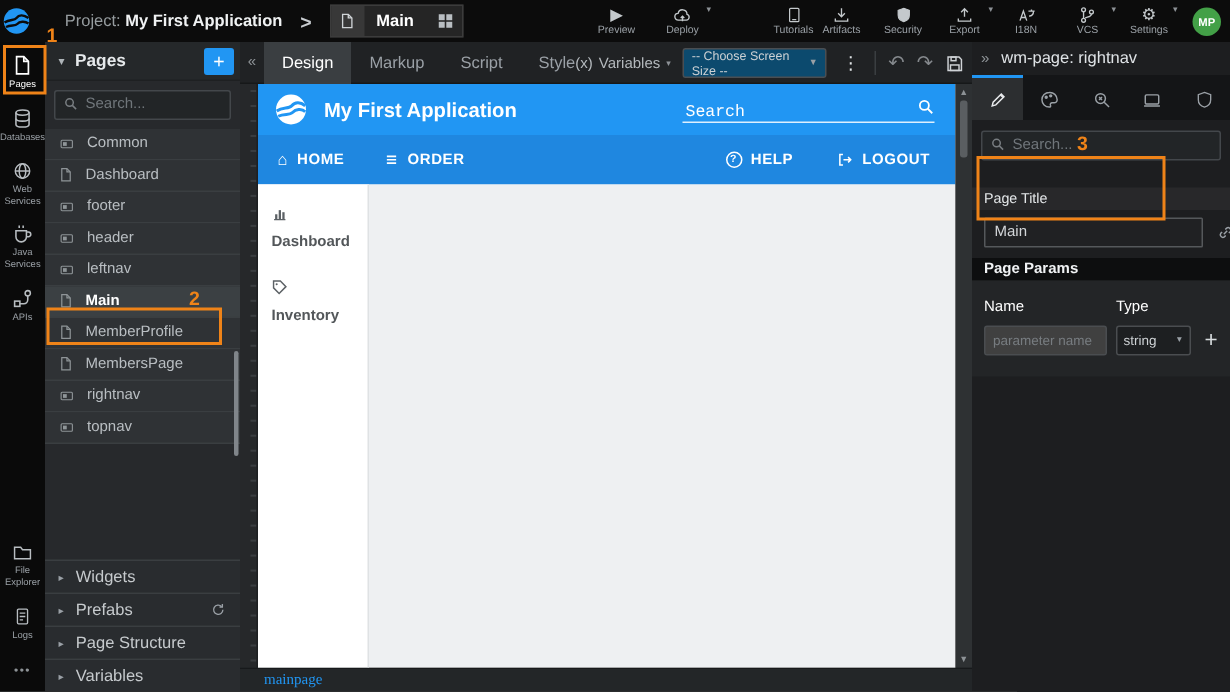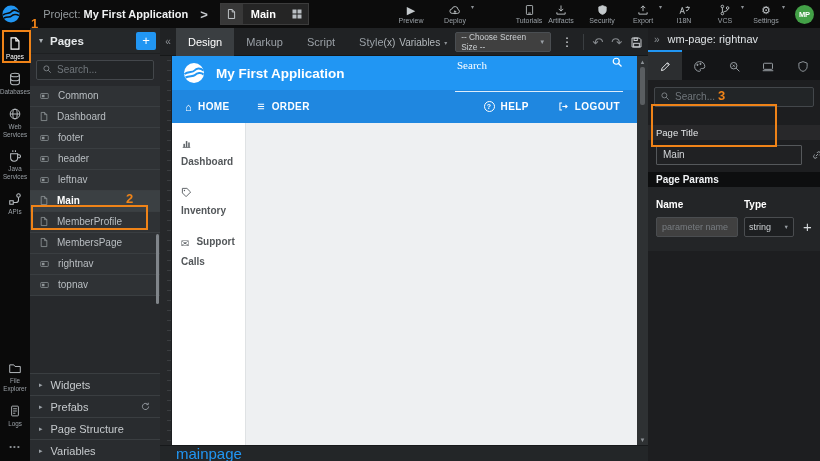--- a/index.html
+++ b/index.html
@@ -56,70 +56,70 @@
 
   
   .center { position:absolute; top:28px; left:160px; width:488px; bottom:0; display:flex; flex-direction:column; background:#292b2d; }
   .toolbar { height:28px; flex:none; background:#202224; border-bottom:1px solid #161819; display:flex; align-items:center; position:relative; }
   .collapse-left { width:16px; text-align:center; color:#8d9296; font-size:10px; cursor:pointer; }
   .etab { padding:0 12px; height:28px; line-height:28px; font-size:11px; color:#9aa0a6; cursor:pointer; }
   .etab.active { background:#3a3e41; color:#fff; }
   .tool-right { position:absolute; right:5px; top:0; height:28px; display:flex; align-items:center; gap:8px; }
   .vars { display:flex; align-items:center; gap:4px; font-size:10px; color:#b4b9bd; cursor:pointer; }
   .vars .caret { font-size:6px; color:#8d9296; }
-  .screen-select { width:96px; height:20px; background:#404040; border:1px solid #4a4e52; border-radius:2px; display:flex; align-items:center; justify-content:space-between; padding:0 5px; font-size:8.3px; color:#cdd1d4; cursor:pointer; }
+  .screen-select { width:96px; height:20px; background:#0c4a6e; border:1px solid #4a4e52; border-radius:2px; display:flex; align-items:center; justify-content:space-between; padding:0 5px; font-size:8.3px; color:#cdd1d4; cursor:pointer; }
   .screen-select .arr { font-size:6px; color:#9aa0a6; }
   .kebab { color:#dfe3e5; font-size:12px; padding:0 2px; cursor:pointer; }
   .tool-div { width:1px; height:16px; background:#3a3e41; }
   .uglyph { font-size:13px; color:#85898d; cursor:pointer; }
   .save-glyph { color:#cfd3d6; cursor:pointer; }
 
   .canvas-wrap { flex:1; display:flex; position:relative; }
   .ruler { width:12px; flex:none; background:#26282a; border-right:1px solid #1d1f21;
     background-image:repeating-linear-gradient(to bottom, #3a3d40 0 1px, transparent 1px 10px); background-position:right 0 top 4px; background-size:4px 100%; background-repeat:repeat-y; }
   .canvas { flex:1; background:#fff; display:flex; flex-direction:column; overflow:hidden; }
   .canvas-scroll { width:11px; flex:none; background:#2e3133; display:flex; flex-direction:column; align-items:center; }
   .cs-arrow { font-size:6px; color:#8d9296; padding:3px 0 2px; cursor:pointer; }
   .cs-thumb { width:5px; height:38px; background:#5a5e61; border-radius:2px; cursor:grab; }
   .cs-spacer { flex:1; }
 
   
   .app-header { height:34px; flex:none; background:#2196f3; display:flex; align-items:center; padding:0 10px; gap:10px; }
   .app-title { font-size:13.5px; font-weight:bold; color:#fff; white-space:nowrap; }
   .app-search { margin-left:auto; width:168px; position:relative; margin-right:4px; }
-  .app-search input { width:100%; background:transparent; border:none; border-bottom:1px solid rgba(255,255,255,.85); color:#fff; font-size:11px; padding:2px 20px 20px 2px; outline:none; font-family:Liberation Serif, serif; }
+  .app-search input { width:100%; background:transparent; border:none; border-bottom:1px solid rgba(255,255,255,.85); color:#fff; font-size:11px; padding:2px 20px 0 2px; outline:none; font-family:Liberation Mono, monospace; }
   .app-search input::placeholder { color:#fff; }
   .app-search .mag { position:absolute; right:0; top:1px; color:#fff; }
   .app-nav { height:33px; flex:none; background:#1f87e0; display:flex; align-items:center; padding:0 13px; gap:26px; color:#fff; font-size:10px; font-weight:bold; letter-spacing:.4px; }
   .nav-item { display:flex; align-items:center; gap:6px; cursor:pointer; }
   .nav-item .g { display:flex; align-items:center; font-size:11px; }
   .app-nav .nav-right { margin-left:auto; display:flex; gap:28px; margin-right:4px; }
   .q-circle { width:11px; height:11px; border:1px solid #fff; border-radius:50%; font-size:7px; display:flex; align-items:center; justify-content:center; }
   .app-body { flex:1; display:flex; background:#eef0f2; }
   .app-sidebar { width:74px; flex:none; background:#fff; border-right:1px solid #dfe2e4; padding:12px 7px 0 9px; }
   .as-item { font-size:10px; font-weight:bold; color:#53575a; line-height:1.8; margin-bottom:13px; cursor:pointer; }
   .as-item .g { display:inline-block; vertical-align:-2px; margin-right:7px; color:#5c6165; }
-  .statusbar { height:16px; flex:none; background:#232628; border-top:1px solid #17191b; display:flex; align-items:center; padding-left:16px; font-size:15px; color:#2196f3; }
+  .statusbar { height:16px; flex:none; background:#232628; border-top:1px solid #17191b; display:flex; align-items:center; padding-left:16px; font-size:10px; color:#2196f3;font-family:Liberation Serif, serif; }
 
   
   .inspector { position:absolute; top:28px; right:0; width:172px; bottom:0; background:#1d1e20; z-index:3; display:flex; flex-direction:column; }
   .insp-title { height:22px; flex:none; display:flex; align-items:center; gap:8px; padding:0 8px 0 6px; font-size:11px; color:#dfe3e6; }
   .insp-title .col { color:#8d9296; font-size:10px; cursor:pointer; }
   .insp-tabs { height:30px; flex:none; display:flex; background:#141517; }
   .insp-tab { flex:1; display:flex; align-items:center; justify-content:center; color:#9aa0a6; cursor:pointer; border-top:2px solid transparent; }
   .insp-tab.active { background:#2c2e30; border-top:2px solid #2196f3; color:#e8eaec; }
   .insp-search { padding:6px; position:relative; flex:none; }
   .insp-search .search-glyph { left:12px; top:11px; }
   .section-label { height:15px; flex:none; background:#28282a; font-size:9.5px; color:#e4e7e9; display:flex; align-items:center; padding:0 8px; margin-top:12px; }
   .field-row { flex:none; display:flex; align-items:center; gap:9px; padding:5px 8px 7px; }
   .field-row input { flex:1; height:20px; background:#202123; border:1px solid #55585b; border-radius:1px; color:#d3d6d9; font-size:10px; padding:0 6px; outline:none; font-family:inherit; }
   .field-row .link { color:#9aa0a6; cursor:pointer; }
   .params-label { height:15px; flex:none; background:#0d0e0f; font-size:10px; font-weight:bold; color:#f0f2f4; display:flex; align-items:center; padding:0 8px; }
   .params-box { flex:none; background:#232527; padding:12px 8px 14px; }
-  .params-head { display:flex; font-size:10px; font-weight:bold; color:#fff; margin-bottom:7px;align-items:flex-end; }
+  .params-head { display:flex; font-size:10px; font-weight:normal; color:#fff; margin-bottom:7px;align-items:flex-end; }
   .params-head .c1 { width:88px; }
   .params-row { display:flex; align-items:center; gap:6px; }
   .params-row input { width:82px; height:20px; background:#404040; border:1px solid #4a4d50; border-radius:2px; color:#c6cacd; font-size:9px; padding:0 5px; outline:none; font-family:inherit; }
   .params-row input::placeholder { color:#777c80; }
   .type-select { width:50px; height:20px; background:#1d1f21; border:1px solid #4a4d50; border-radius:2px; display:flex; align-items:center; justify-content:space-between; padding:0 4px; font-size:9px; color:#cdd1d4; cursor:pointer; }
   .type-select .arr { font-size:5.5px; color:#9aa0a6; }
   .param-add { font-size:15px; color:#d6dadd; margin-left:3px; cursor:pointer; line-height:1; }
 
   
   .ann { position:absolute; border:2px solid #ef8318; z-index:9; pointer-events:none; }
@@ -546,23 +546,20 @@
               </span><span>Dashboard</span>
             </div>
             <div class="as-item">
               <span class="g">
                 <svg class="ic" width="11" height="11" viewBox="0 0 16 16" fill="none" stroke="currentColor" stroke-width="1.4">
                     <path d="M2 8.6V2h6.6L14 7.4 7.4 14z"></path>
                     <circle cx="5" cy="5" r="1" fill="currentColor" stroke="none"></circle>
                   </svg>
               </span><span>Inventory</span>
             </div>
-            <div class="as-item">
-              <span class="g">✉</span><span>Support Calls</span>
-            </div>
           </div>
           <div class="app-content" style="flex:1;"></div>
         </div>
       </div>
 
       <div class="canvas-scroll">
         <span class="cs-arrow">▲</span>
         <span class="cs-thumb"></span>
         <span class="cs-spacer"></span>
         <span class="cs-arrow">▼</span>

